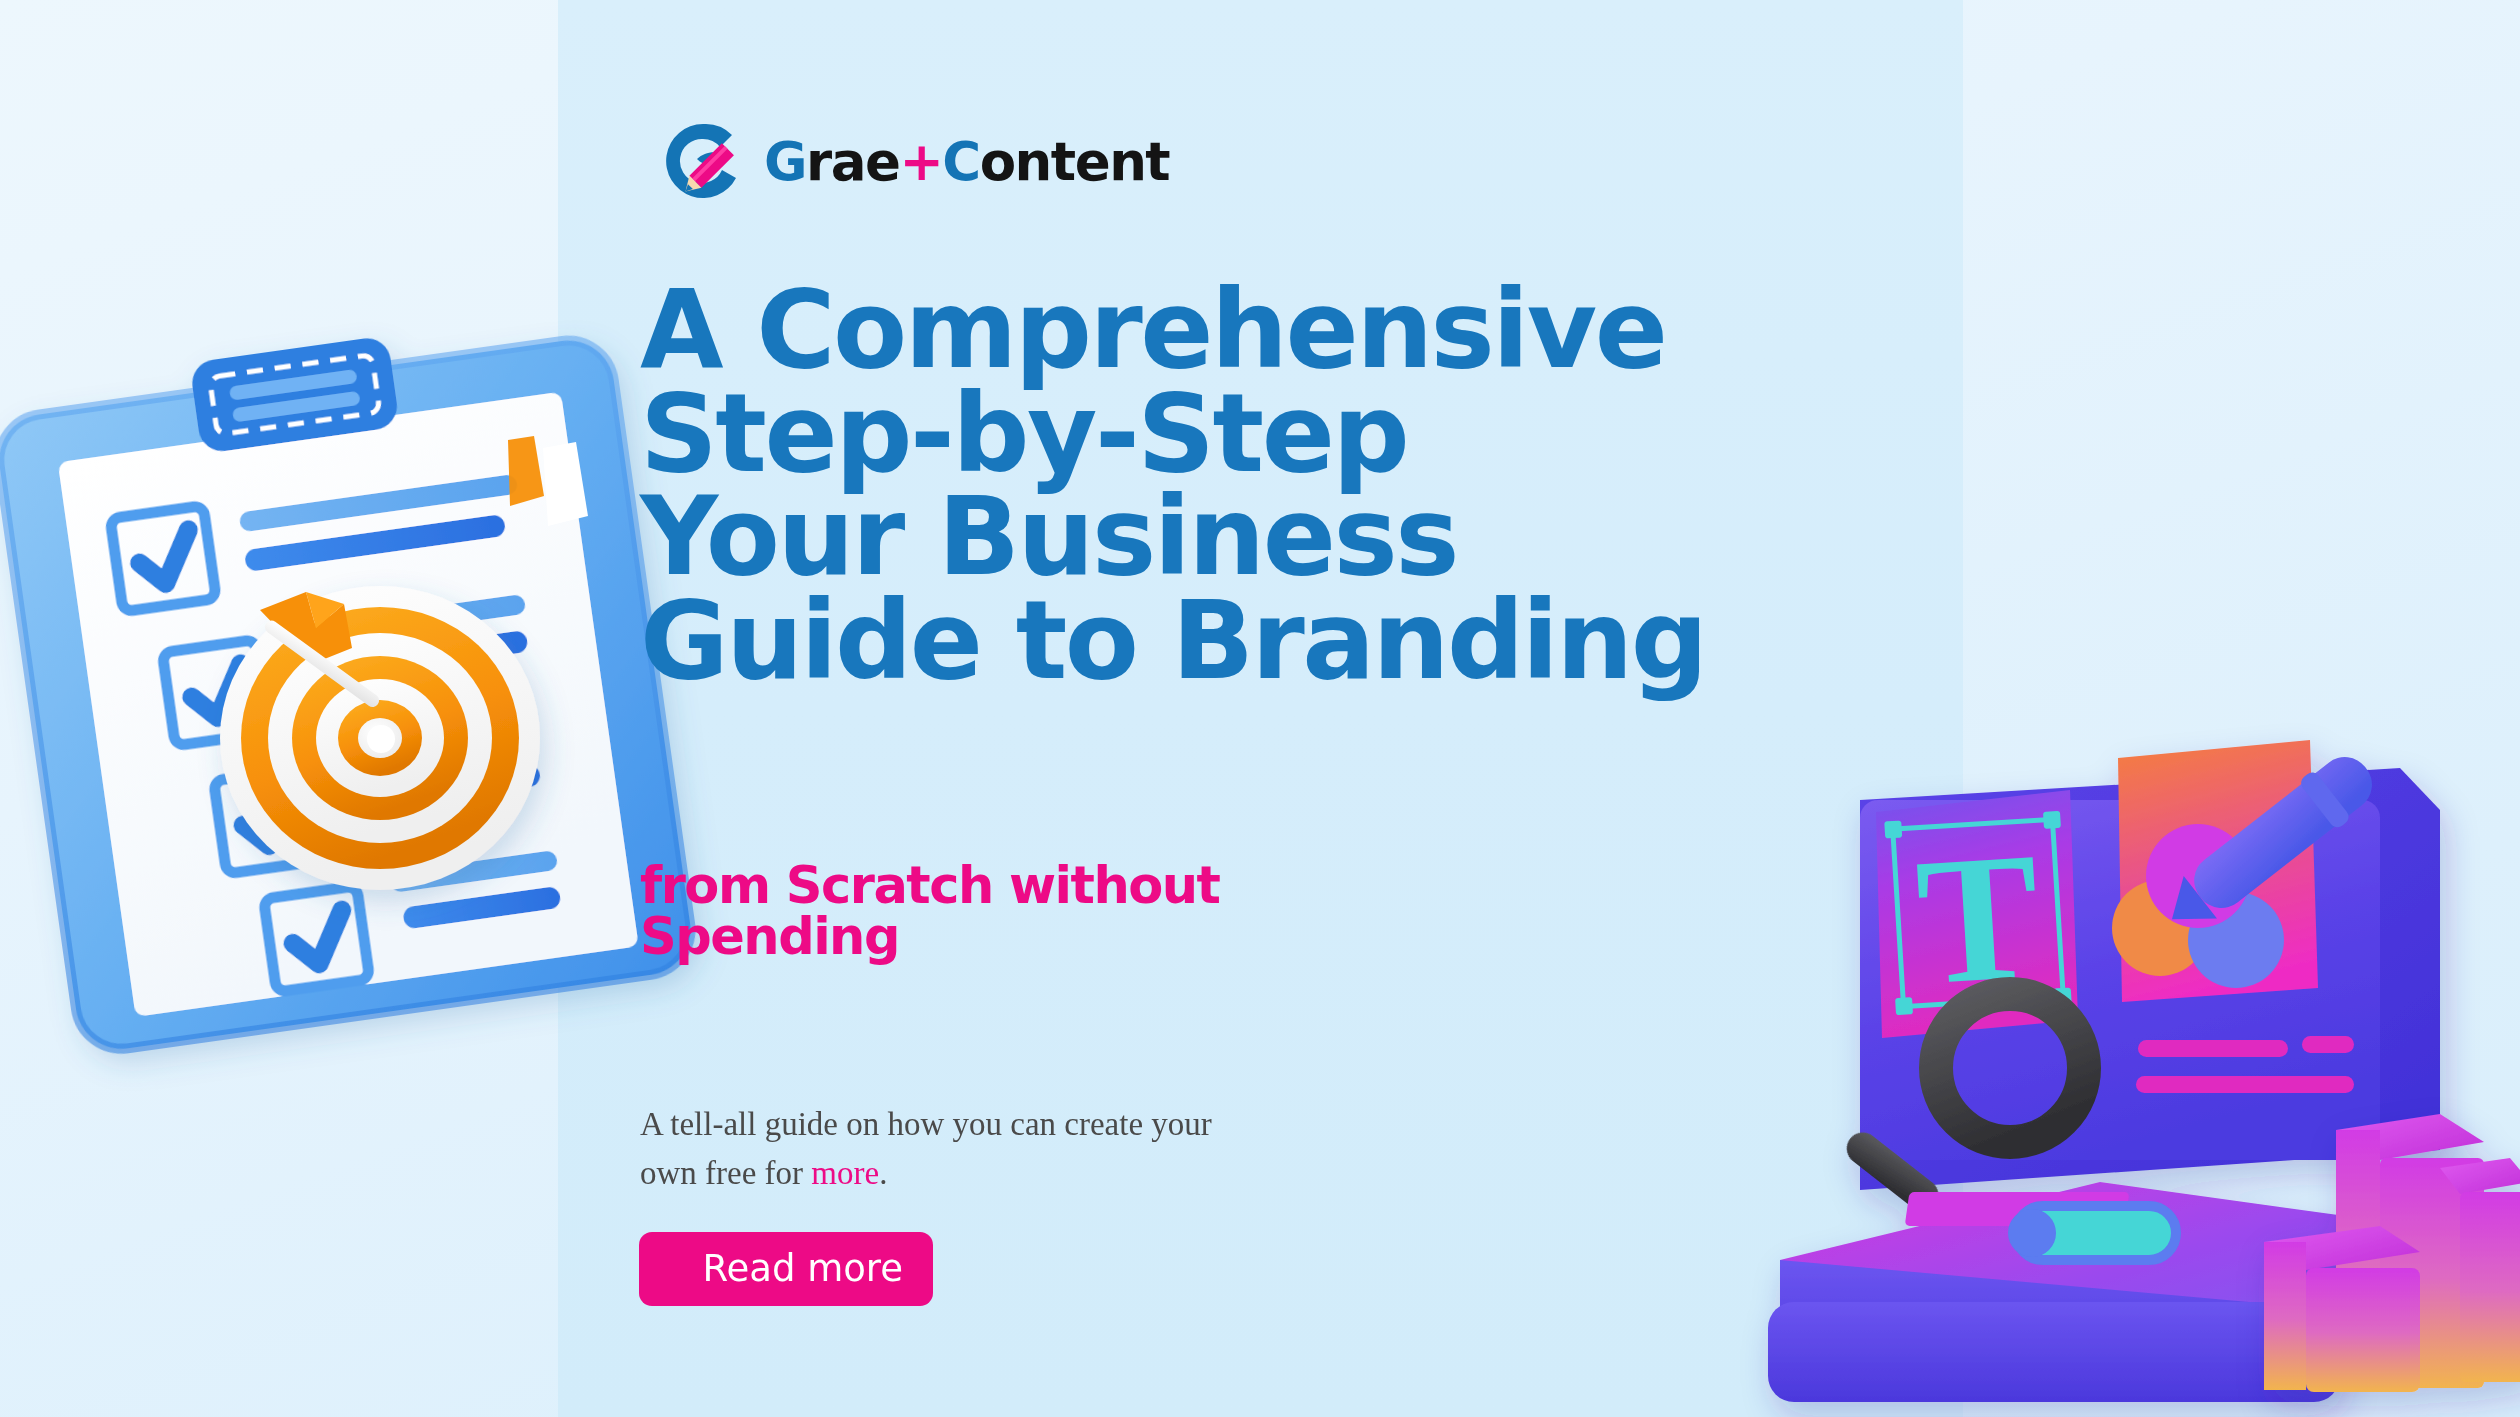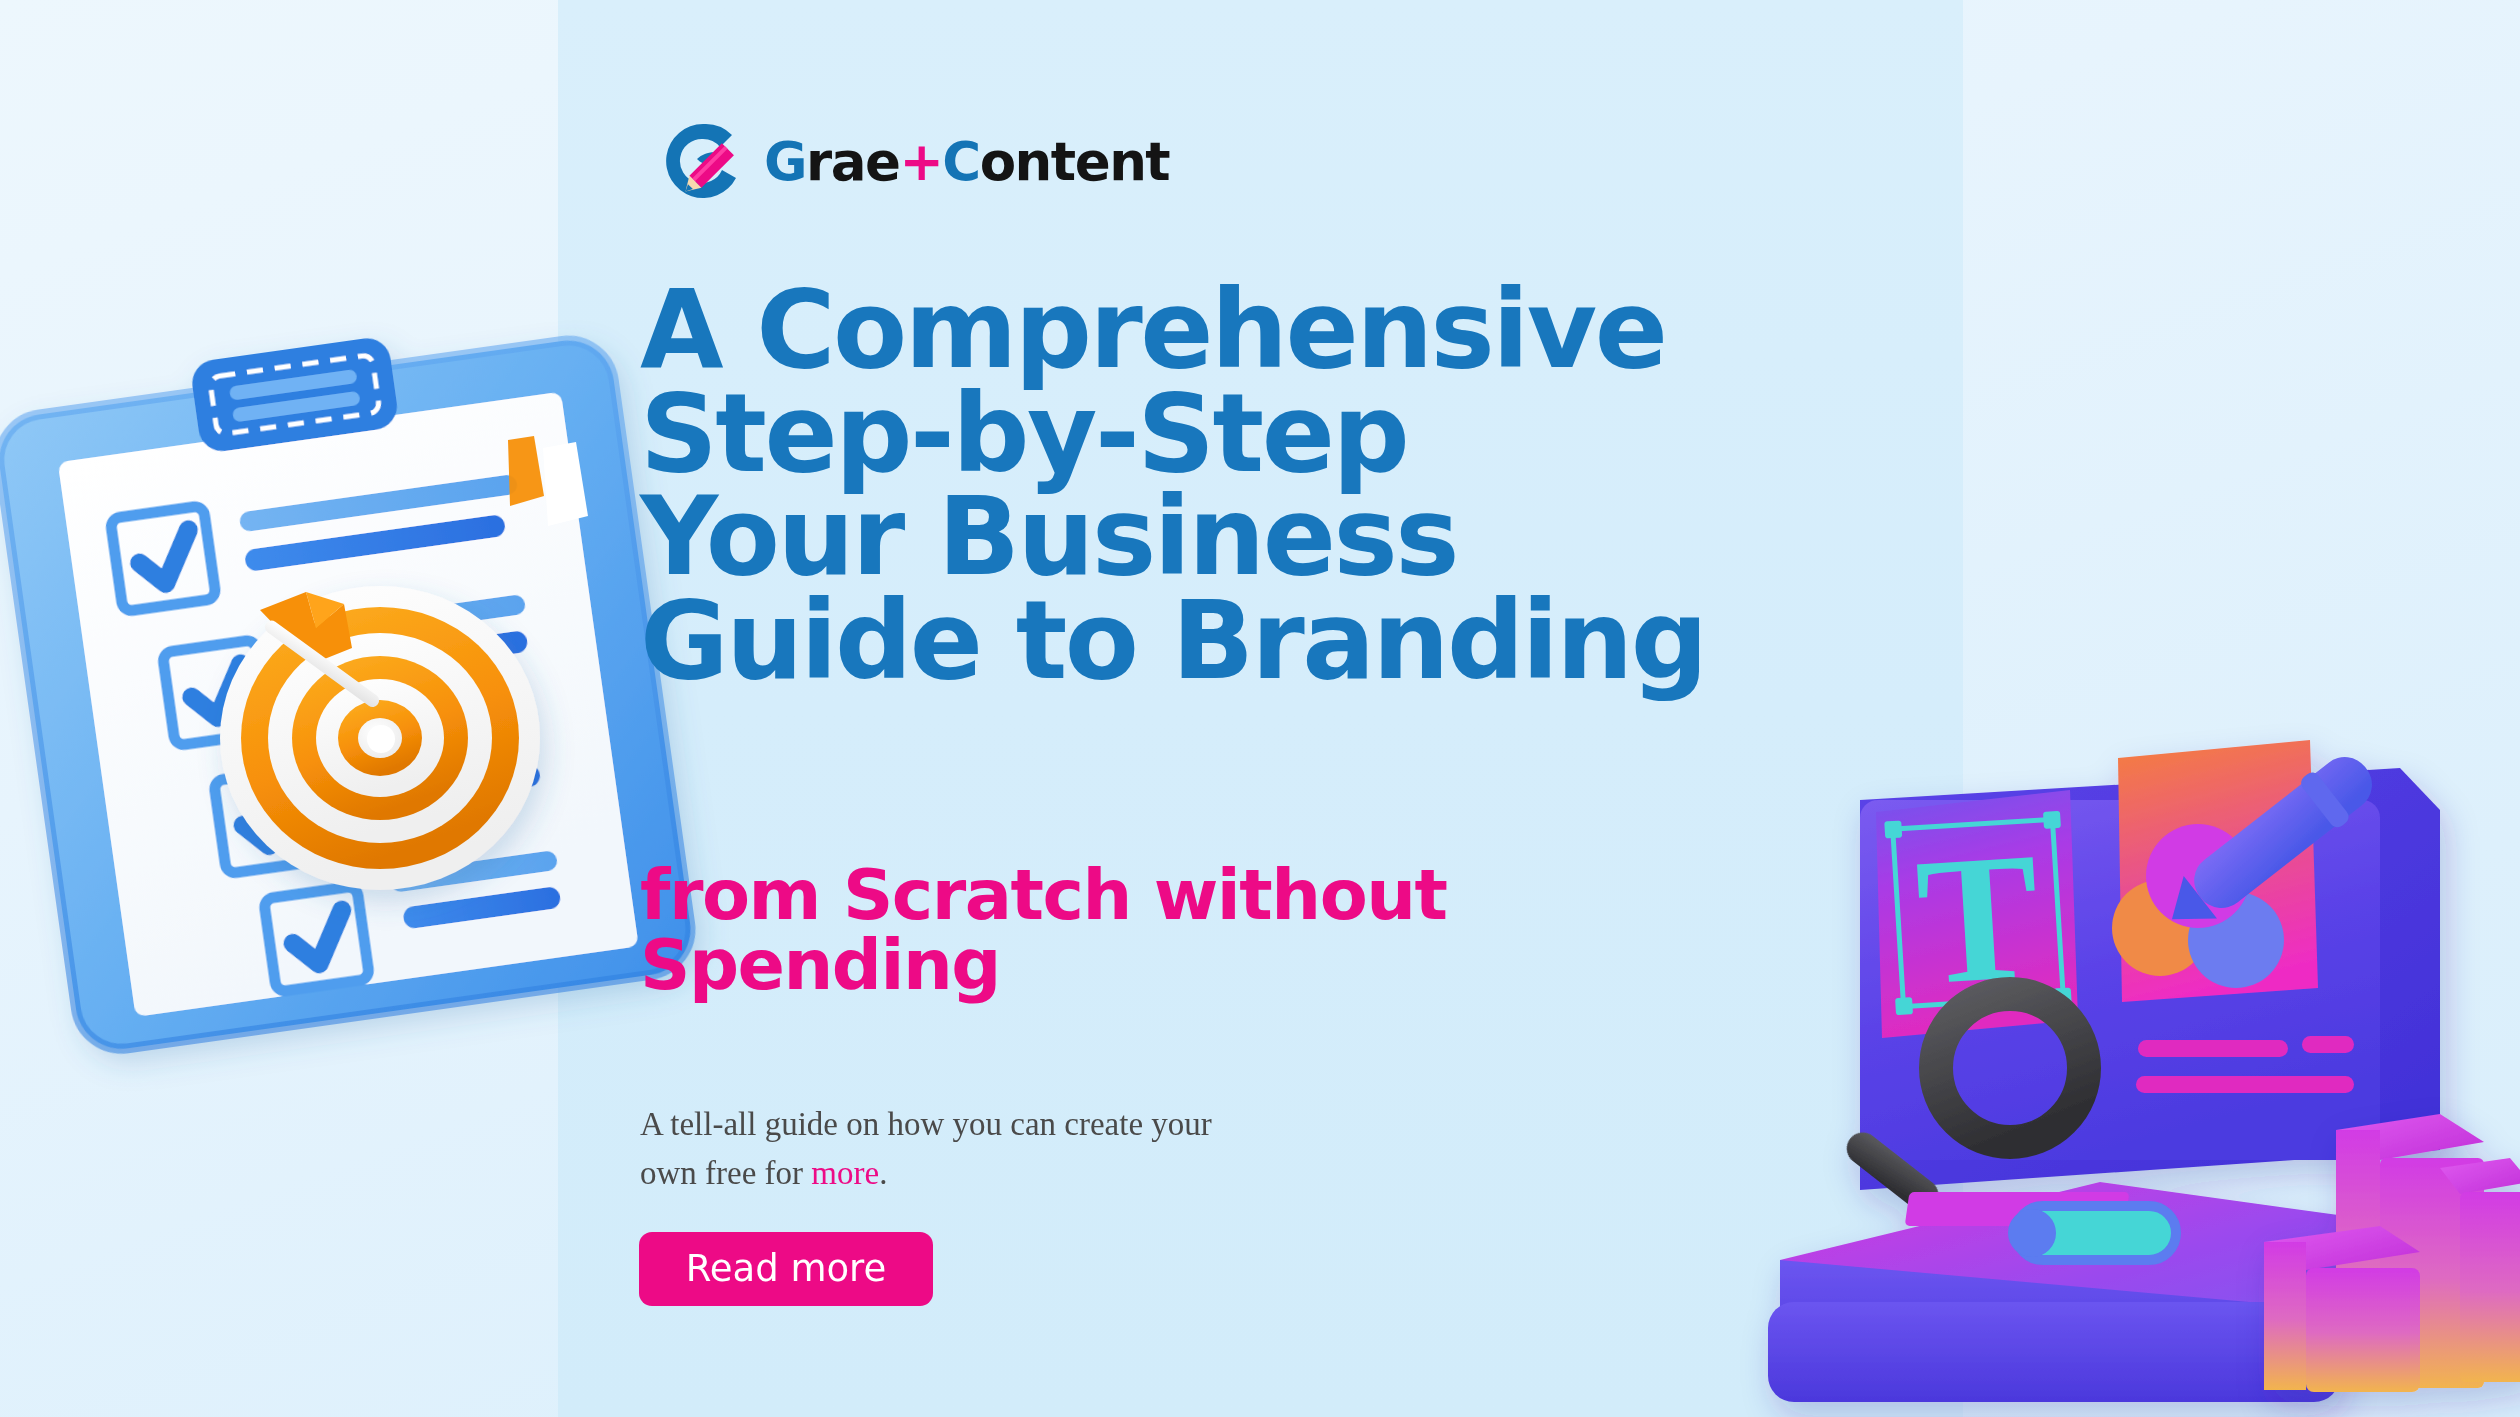--- a/index.html
+++ b/index.html
@@ -60,21 +60,21 @@
     z-index:6;
   }
   .headline .ln { display:block; }
 
   .headline-pink {
     position:absolute;
     left:640px; top:860px;
     width:1000px;
     font-family:"DejaVu Sans", sans-serif;
     font-weight:700;
-    font-size:70px;
+    font-size:51px;
     line-height:1.0;
     letter-spacing:-1.5px;
     color:#ED0A86;
     z-index:6;
   }
   .headline-pink .ln { display:block; }
 
   
   .subtitle {
     position:absolute;
@@ -96,21 +96,21 @@
     height:74px;
     min-width:294px;
     padding:0 30px;
     border:none;
     border-radius:13px;
     background:#ED0A86;
     color:#ffffff;
     font-family:"DejaVu Sans", sans-serif;
     font-size:37px;
     line-height:74px;
-    text-align:center;
+    text-align:right;
     cursor:pointer;
     z-index:7;
   }
 
   
   .art-left {
     position:absolute;
     left:10px; top:330px;
     width:790px; height:730px;
     z-index:5;

